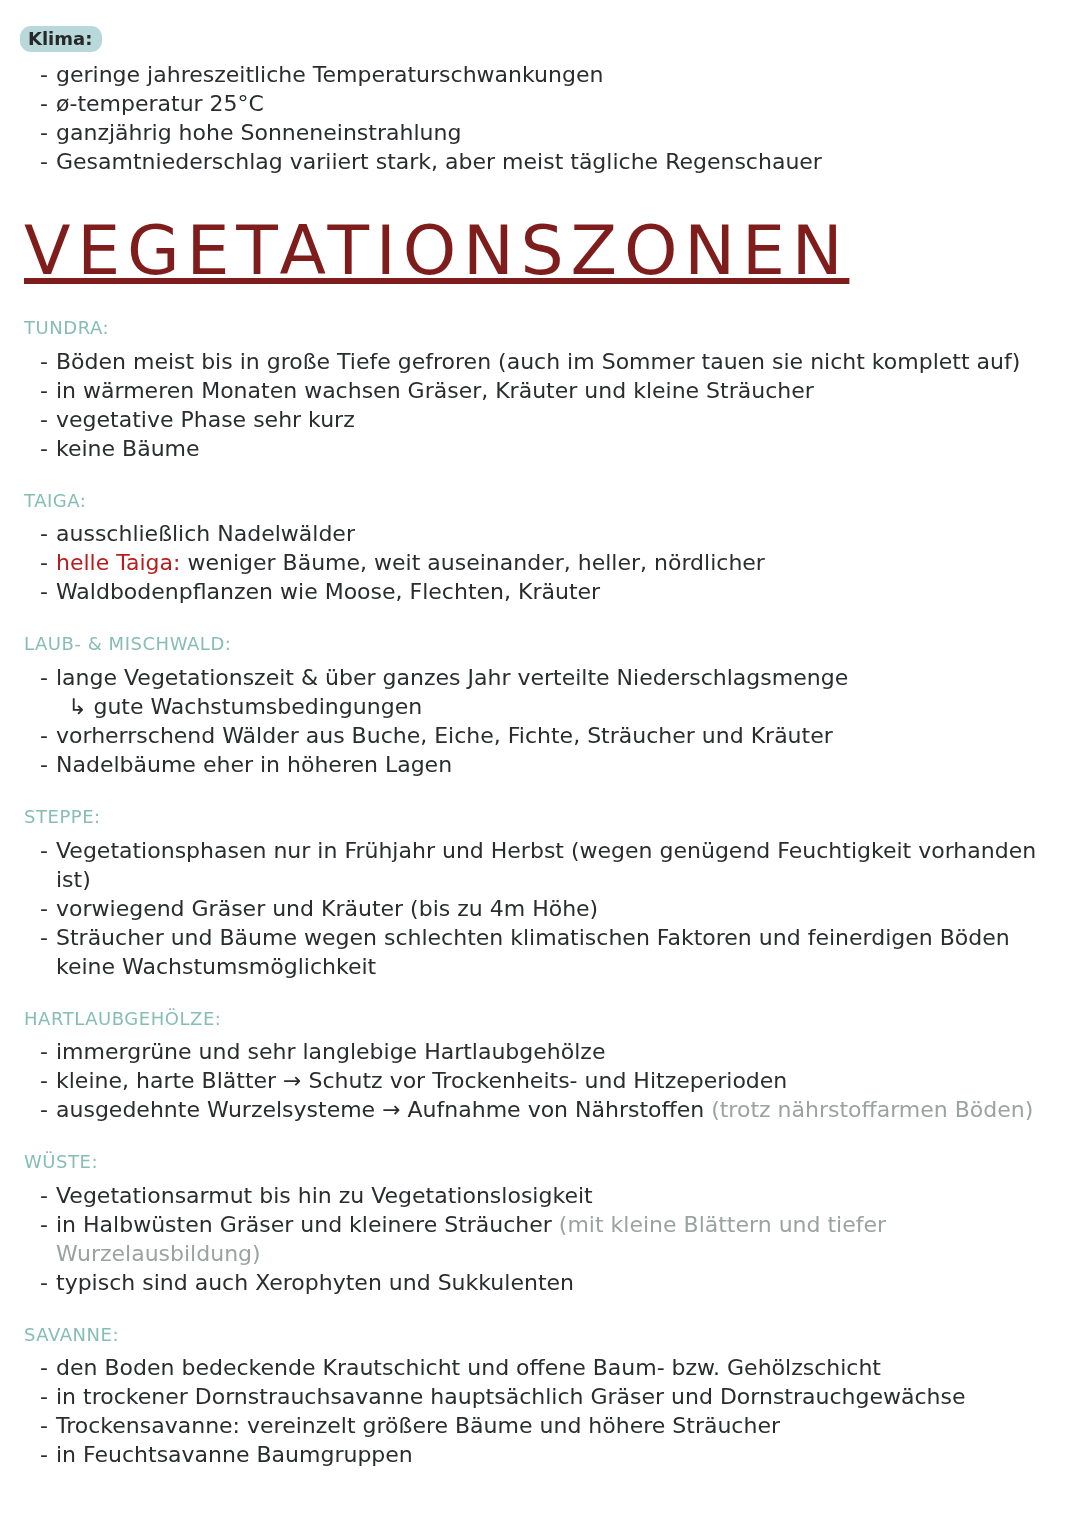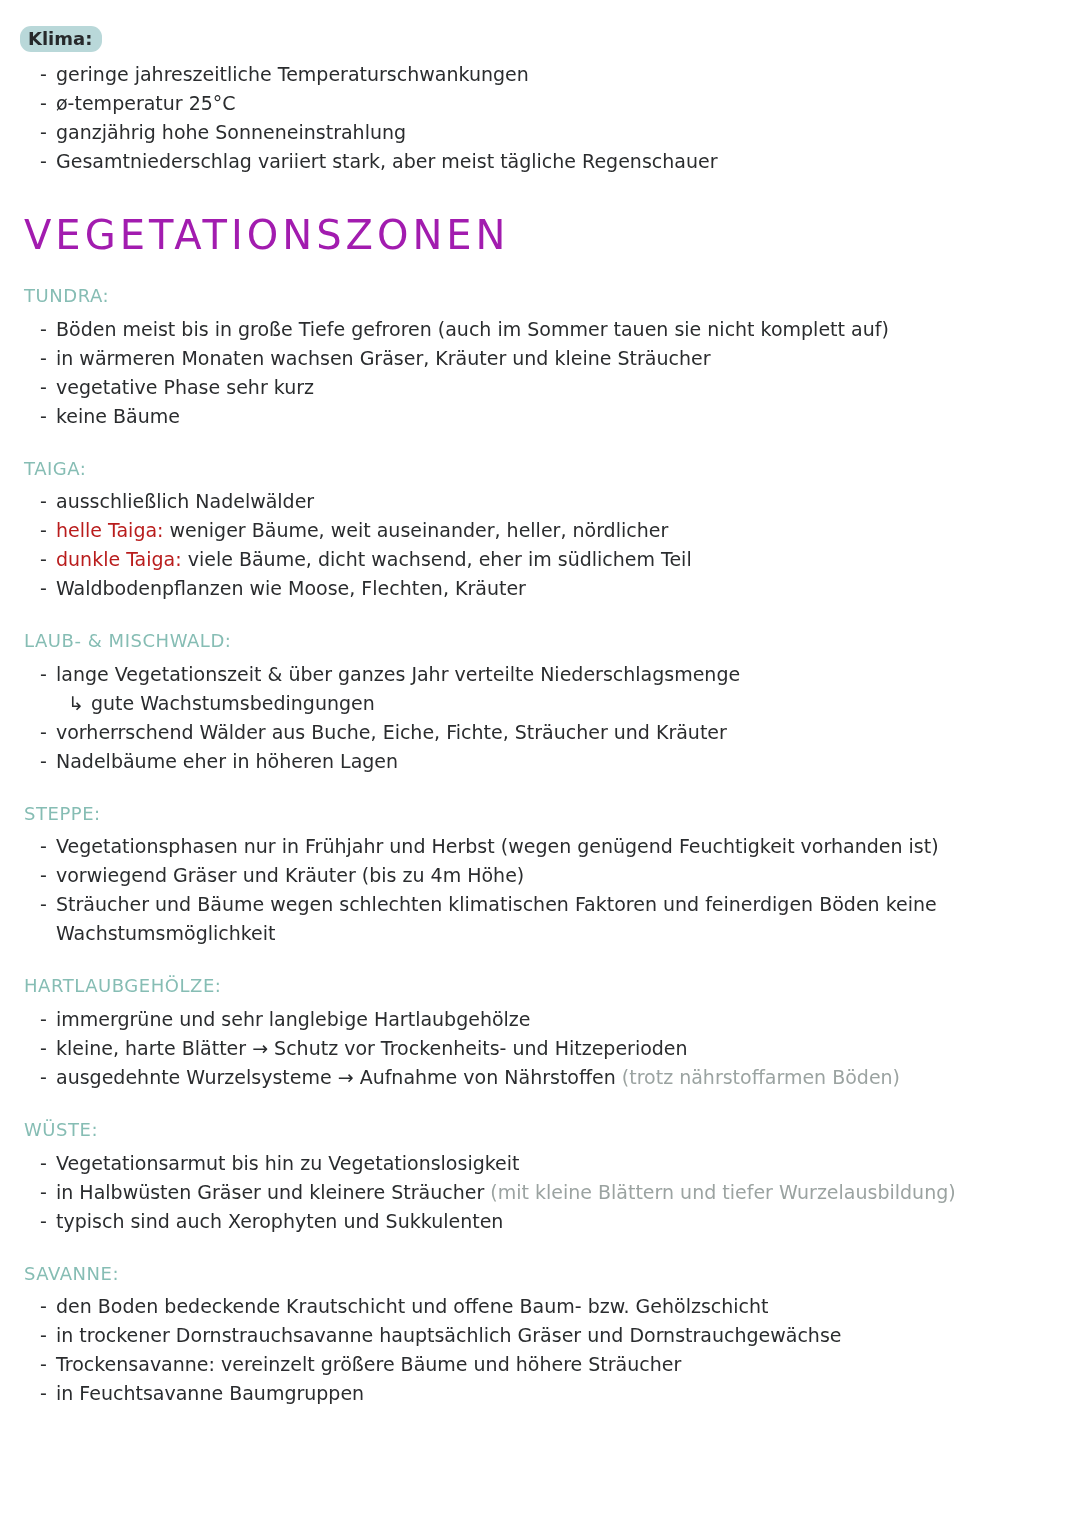--- a/index.html
+++ b/index.html
@@ -27,37 +27,38 @@
     margin-left: -10px;
   }
   ul.bullets {
     list-style: none;
     margin: 8px 0 0 0;
     padding: 0 0 0 10px;
     max-width: 1020px;
   }
   ul.bullets li {
     position: relative;
-    font-size: 19px;
+    font-size: 22px;
     line-height: 29px;
     padding-left: 16px;
   }
   ul.bullets li::before {
     content: "-";
     position: absolute;
     left: 0;
     top: 0;
   }
   .page-title {
     font-weight: normal;
-    font-size: 40px;
+    font-size: 68px;
     line-height: 1.15;
     letter-spacing: 0.10em;
-    color: #a21caf;
+    color: #7f1d1d;
     margin: 36px 0 0 -6px;
+    text-decoration: underline;
   }
   .sec-h {
     font-weight: normal;
     font-size: 18px;
     line-height: 1.2;
     letter-spacing: 0.03em;
     color: #86bdb4;
     margin: 27px 0 7px -6px;
   }
   .txt { color: #2a2c2e; }
@@ -96,21 +97,20 @@
           <li><span class="txt">in wärmeren Monaten wachsen Gräser, Kräuter und kleine Sträucher</span></li>
           <li><span class="txt">vegetative Phase sehr kurz</span></li>
           <li><span class="txt">keine Bäume</span></li>
         </ul>
       </section>
       <section>
         <h2 class="sec-h">TAIGA:</h2>
         <ul class="bullets">
           <li><span class="txt">ausschließlich Nadelwälder</span></li>
           <li><span class="txt-teal">helle Taiga: </span><span class="txt">weniger Bäume, weit auseinander, heller, nördlicher</span></li>
-          <li><span class="txt-teal">dunkle Taiga: </span><span class="txt">viele Bäume, dicht wachsend, eher im südlichem Teil</span></li>
           <li><span class="txt">Waldbodenpflanzen wie Moose, Flechten, Kräuter</span></li>
         </ul>
       </section>
       <section>
         <h2 class="sec-h">LAUB- &amp; MISCHWALD:</h2>
         <ul class="bullets">
           <li><span class="txt">lange Vegetationszeit &amp; über ganzes Jahr verteilte Niederschlagsmenge</span><div class="sub"><span class="arrow">↳</span><span class="txt">gute Wachstumsbedingungen</span></div></li>
           <li><span class="txt">vorherrschend Wälder aus Buche, Eiche, Fichte, Sträucher und Kräuter</span></li>
           <li><span class="txt">Nadelbäume eher in höheren Lagen</span></li>
         </ul>

